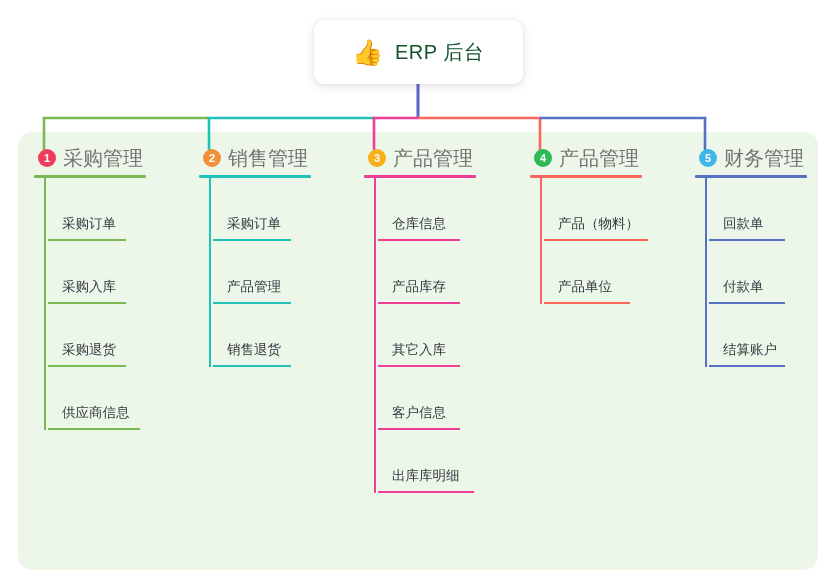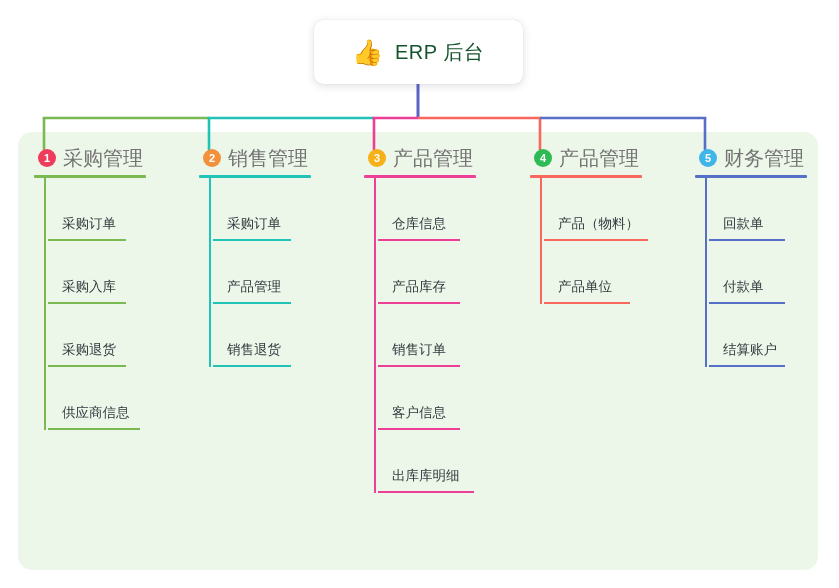--- a/index.html
+++ b/index.html
@@ -228,21 +228,21 @@
           <div class="spine" style="background: rgb(238, 63, 151);"></div>
           <div class="sub-item">
             <span class="sub-label">仓库信息</span>
             <div class="sub-rule" style="width: 82px; background: rgb(238, 63, 151);"></div>
           </div>
           <div class="sub-item">
             <span class="sub-label">产品库存</span>
             <div class="sub-rule" style="width: 82px; background: rgb(238, 63, 151);"></div>
           </div>
           <div class="sub-item">
-            <span class="sub-label">销售订单</span>
+            <span class="sub-label">其它入库</span>
             <div class="sub-rule" style="width: 82px; background: rgb(238, 63, 151);"></div>
           </div>
           <div class="sub-item">
             <span class="sub-label">客户信息</span>
             <div class="sub-rule" style="width: 82px; background: rgb(238, 63, 151);"></div>
           </div>
           <div class="sub-item">
             <span class="sub-label">出库库明细</span>
             <div class="sub-rule" style="width: 96px; background: rgb(238, 63, 151);"></div>
           </div>

